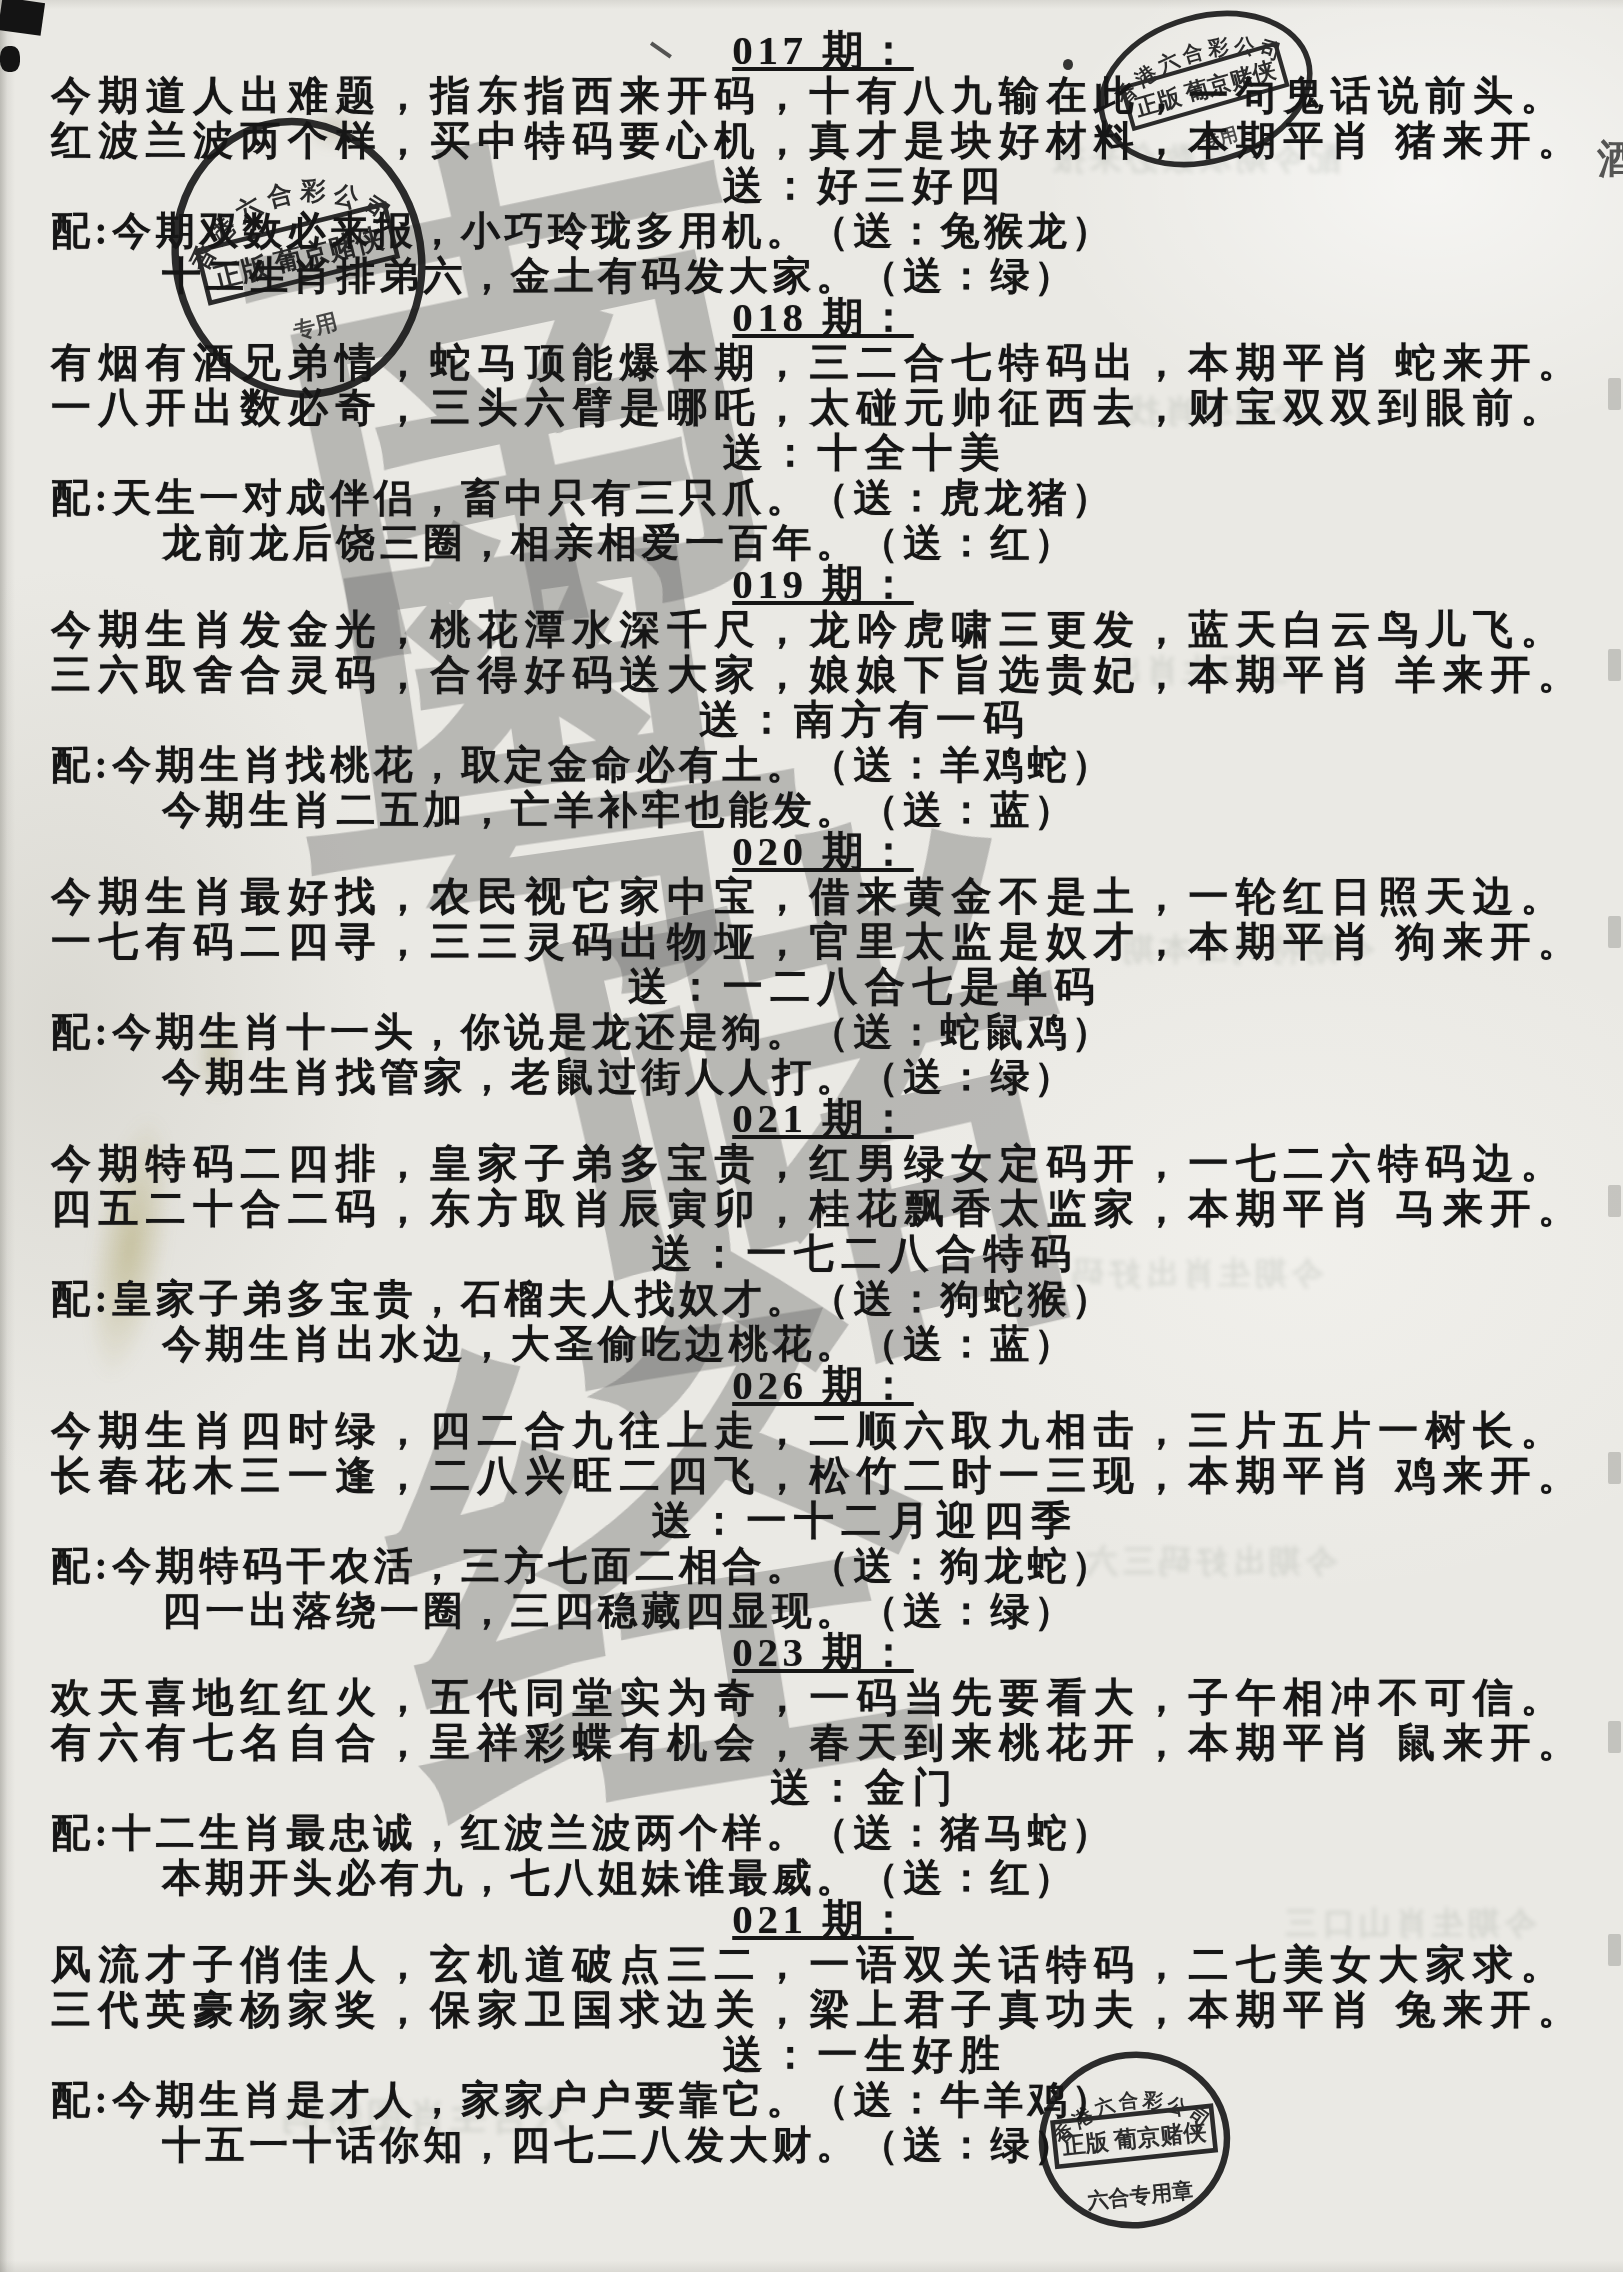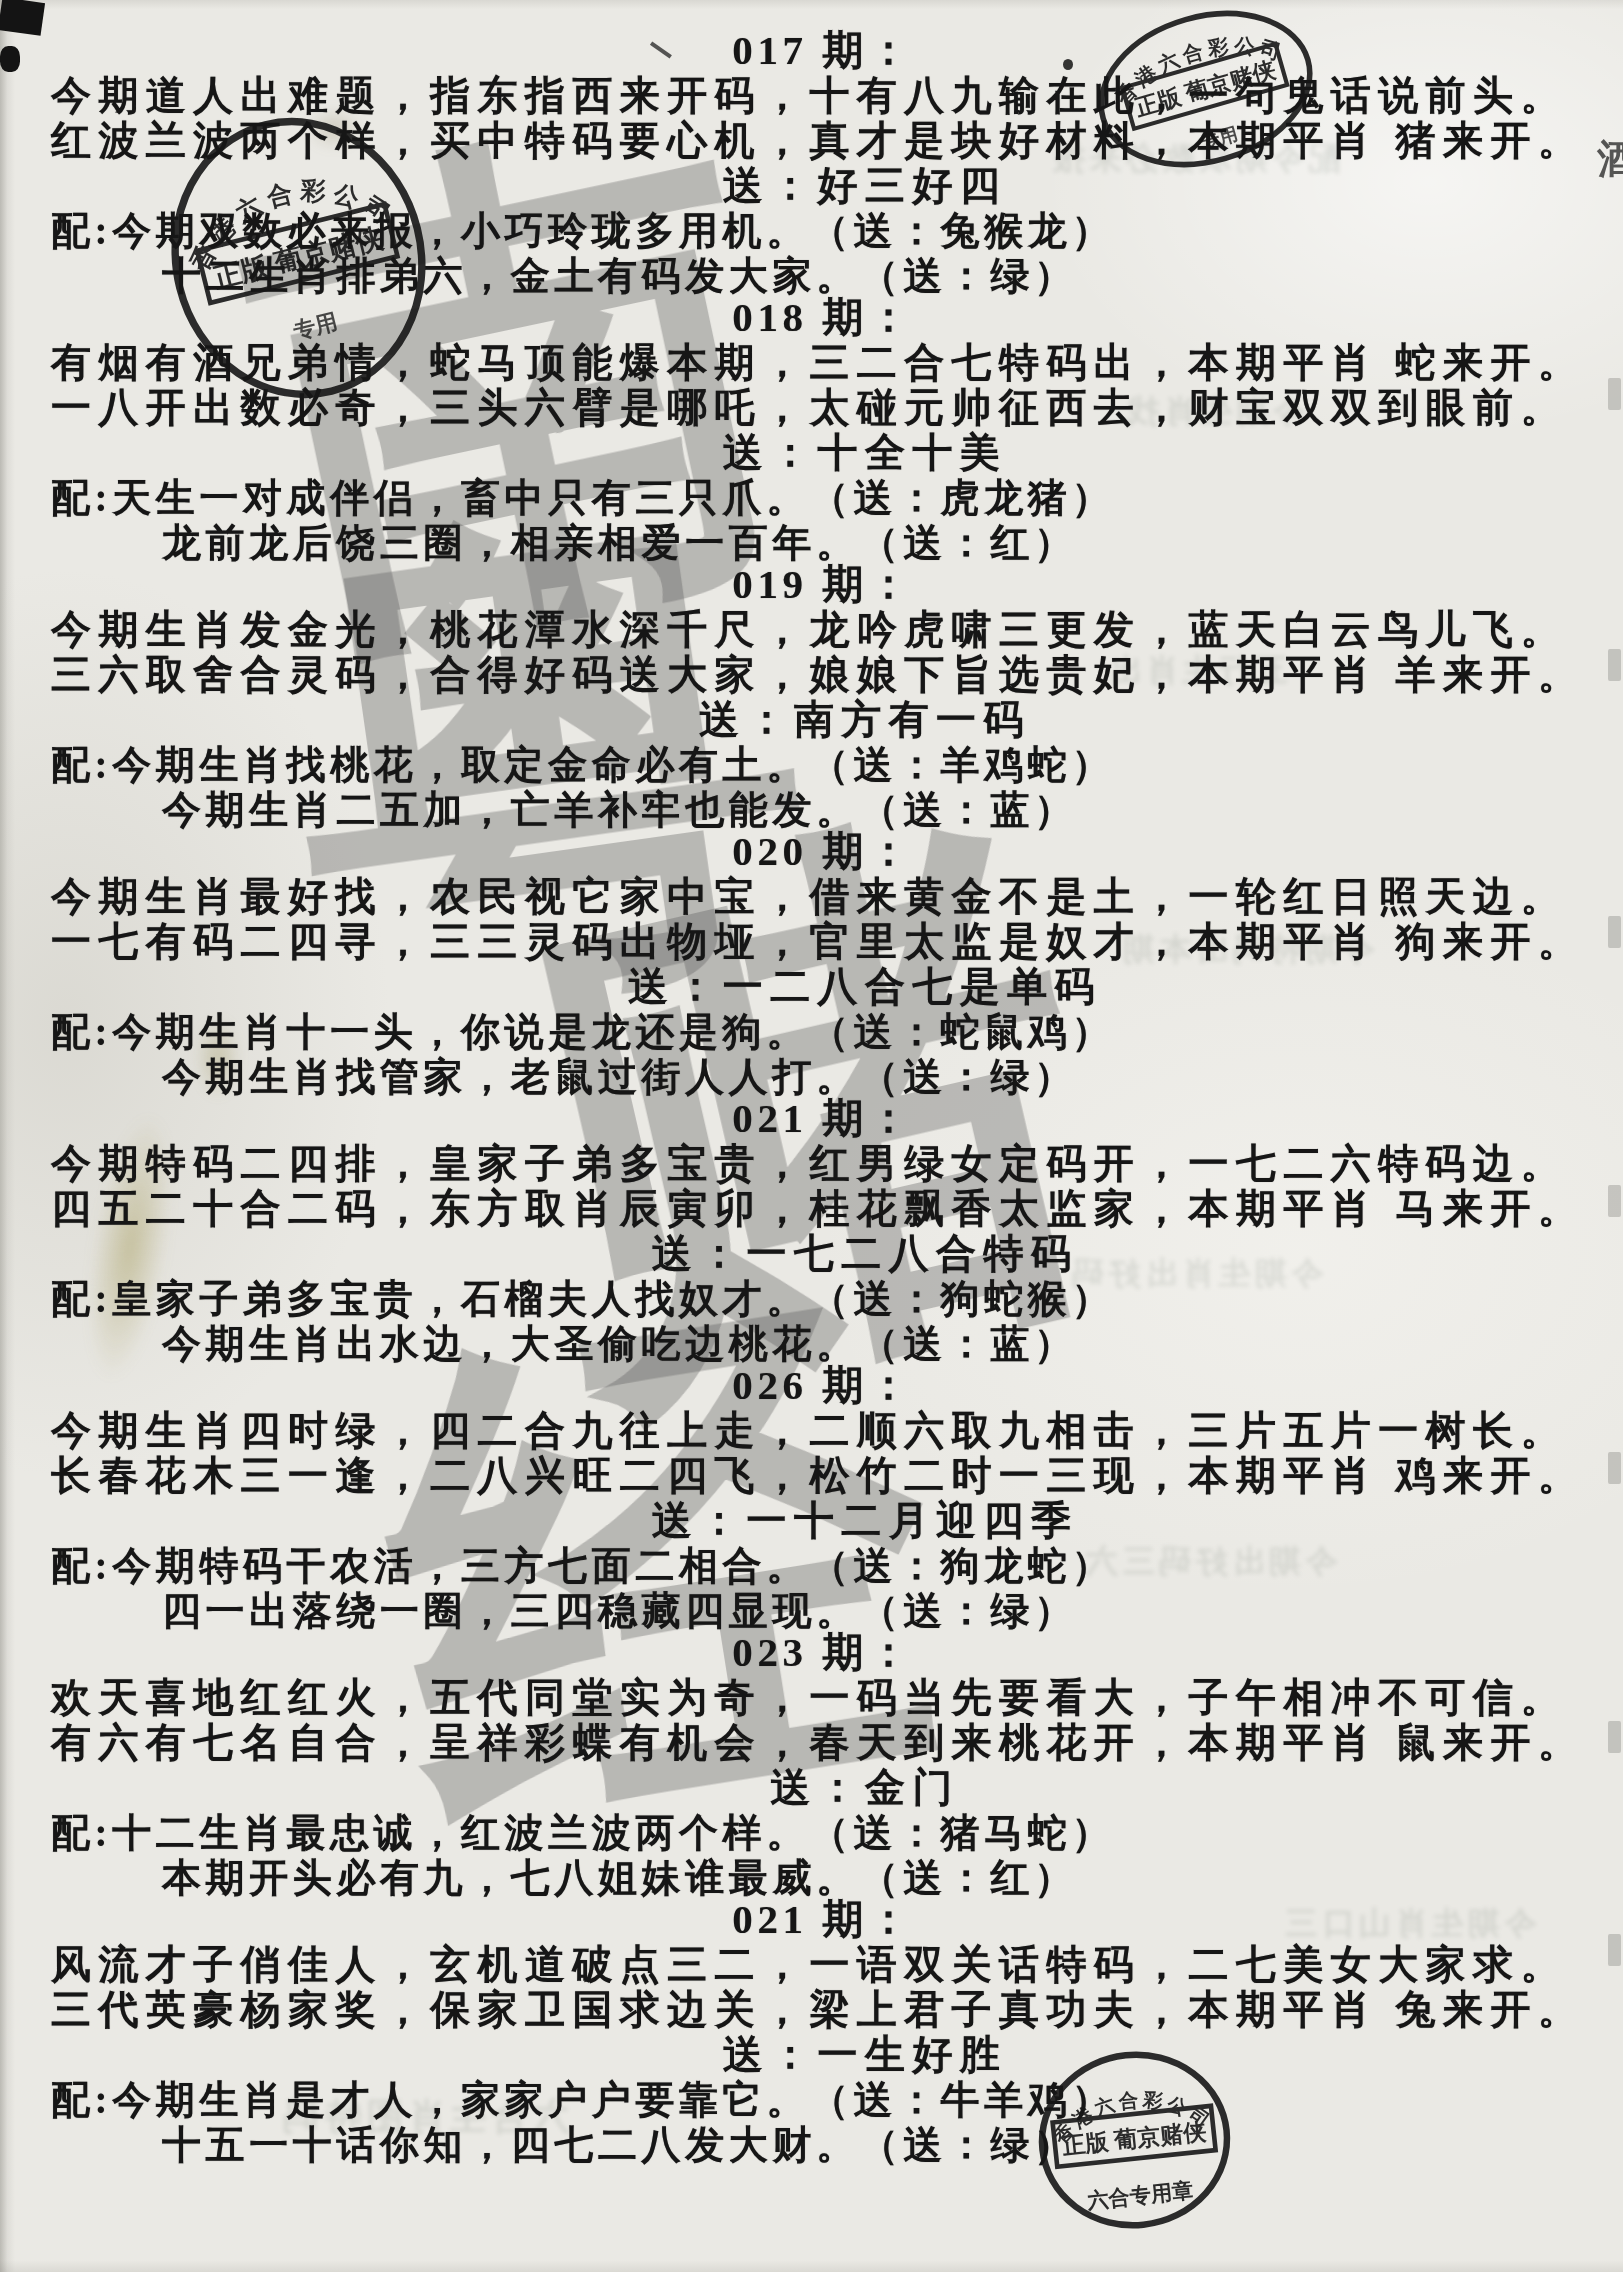--- a/index.html
+++ b/index.html
@@ -30,21 +30,21 @@
   .g-2{left:1104px;top:649px;}
   .g-3{left:1118px;top:928px;}
   .g-4{left:1067px;top:1252px;}
   .g-5{left:1081px;top:1540px;}
   .g-6{left:278px;top:2092px;font-size:37px;}
   .g-7{left:1280px;top:1902px;}
   
   .content{position:absolute;left:51px;top:28px;width:1544px;z-index:2;color:#161616;}
   .period{height:267px;}
   .period > div{height:45px;line-height:45px;white-space:nowrap;font-weight:700;text-shadow:0 0 0.9px rgba(10,10,10,0.45);}
-  .period-header{text-align:center;font-size:41px;letter-spacing:4.6px;}
+  .period-header{text-align:center;font-size:41px;letter-spacing:4.6px;text-decoration:underline;}
   .verse{font-size:40px;letter-spacing:7.4px;}
   .give{font-size:40px;letter-spacing:7.4px;text-align:center;transform:translateX(42px);}
   .pair{font-size:39px;letter-spacing:4.6px;}
   .pair.p2{padding-left:111px;}
   
   .stamp{position:absolute;z-index:3;opacity:0.9;}
   .stamp svg text{font-family:"Liberation Serif","DejaVu Serif",serif;}
   .stamp-tl{left:139px;top:89px;}
   .stamp-tr{left:1074px;top:-15px;}
   .stamp-br{left:1013px;top:2028px;}

